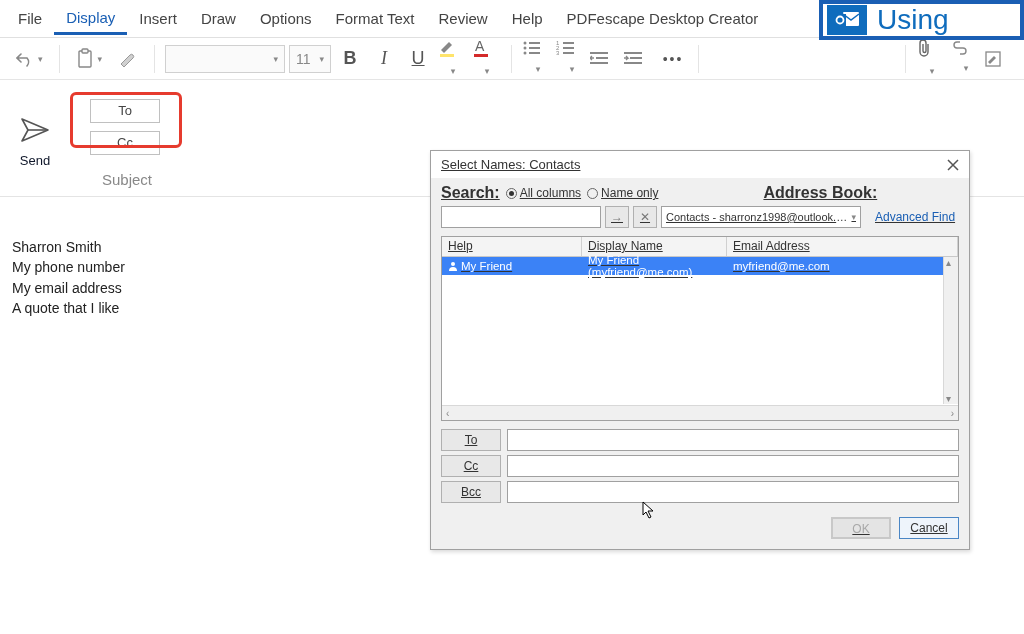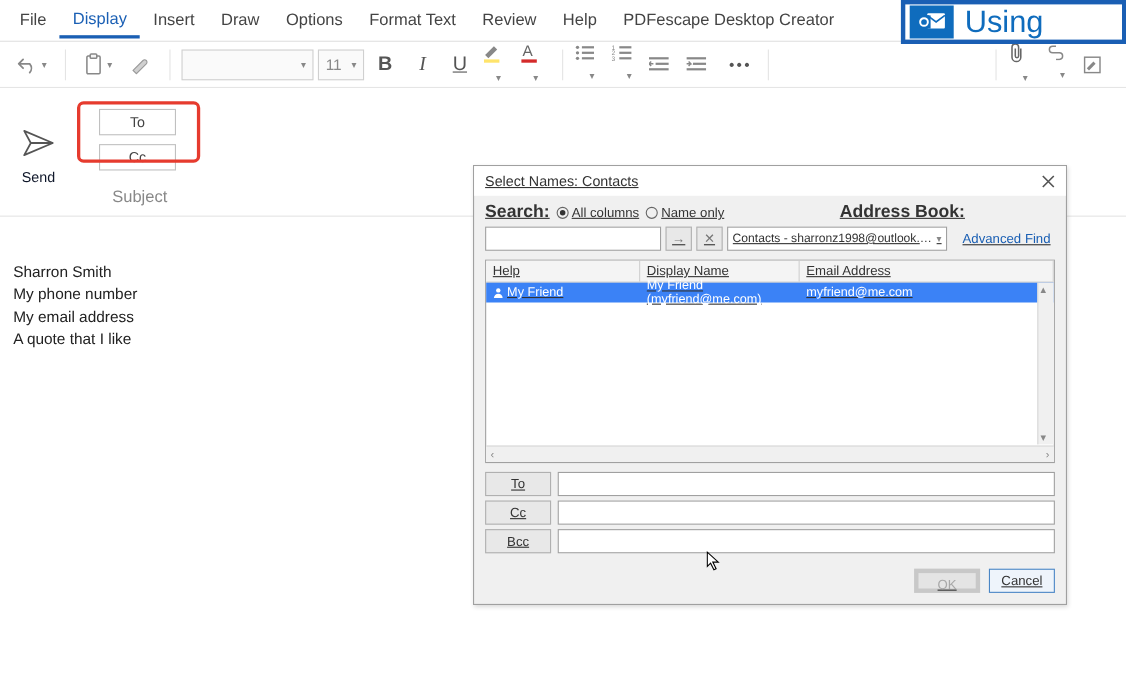--- a/index.html
+++ b/index.html
@@ -79,21 +79,21 @@
   .list-scroll-v::after { content:"▾"; position:absolute; bottom:0; left:2px; font-size:10px; color:#888; }
   .list-scroll-h { position:absolute; left:0; right:0; bottom:0; height:15px; background:#f0f0f0; border-top:1px solid #d8d8d8; display:flex; align-items:center; justify-content:space-between; padding:0 4px; color:#888; font-size:10px;}
   .cursor-arrow { position:absolute; top:264px; left:200px; font-size:14px; color:#000; }
 
   .recip-area { padding:8px 10px 4px 10px; }
   .recip-row { display:flex; align-items:center; gap:6px; margin-bottom:4px; }
   .recip-btn { width:60px; height:22px; border:1px solid #b0b0b0; background:#e8e8e8; font-size:12px; text-align:center; line-height:20px; cursor:pointer;}
   .recip-input { flex:1; height:22px; border:1px solid #a0a0a0; background:#fff; }
 
   .dlg-footer { display:flex; justify-content:flex-end; gap:8px; padding:6px 10px 10px 10px; }
-  .dlg-btn { width:60px; height:22px; border:4px solid #be185d; font-size:12px; text-align:center; line-height:20px; cursor:pointer; }
+  .dlg-btn { width:60px; height:22px; border:2px solid #be185d; font-size:12px; text-align:center; line-height:20px; cursor:pointer; }
   .dlg-btn.ok { background:#e4e4e4; color:#a8a8a8; border-color:#c8c8c8; }
   .dlg-btn.cancel { background:#eef4fb; border:1px solid #4a86c5; color:#333; }
 
   svg { display:block; }
 </style>
 </head>
 <body>
 
 <div class="menubar">
   <div class="tab">File</div>

